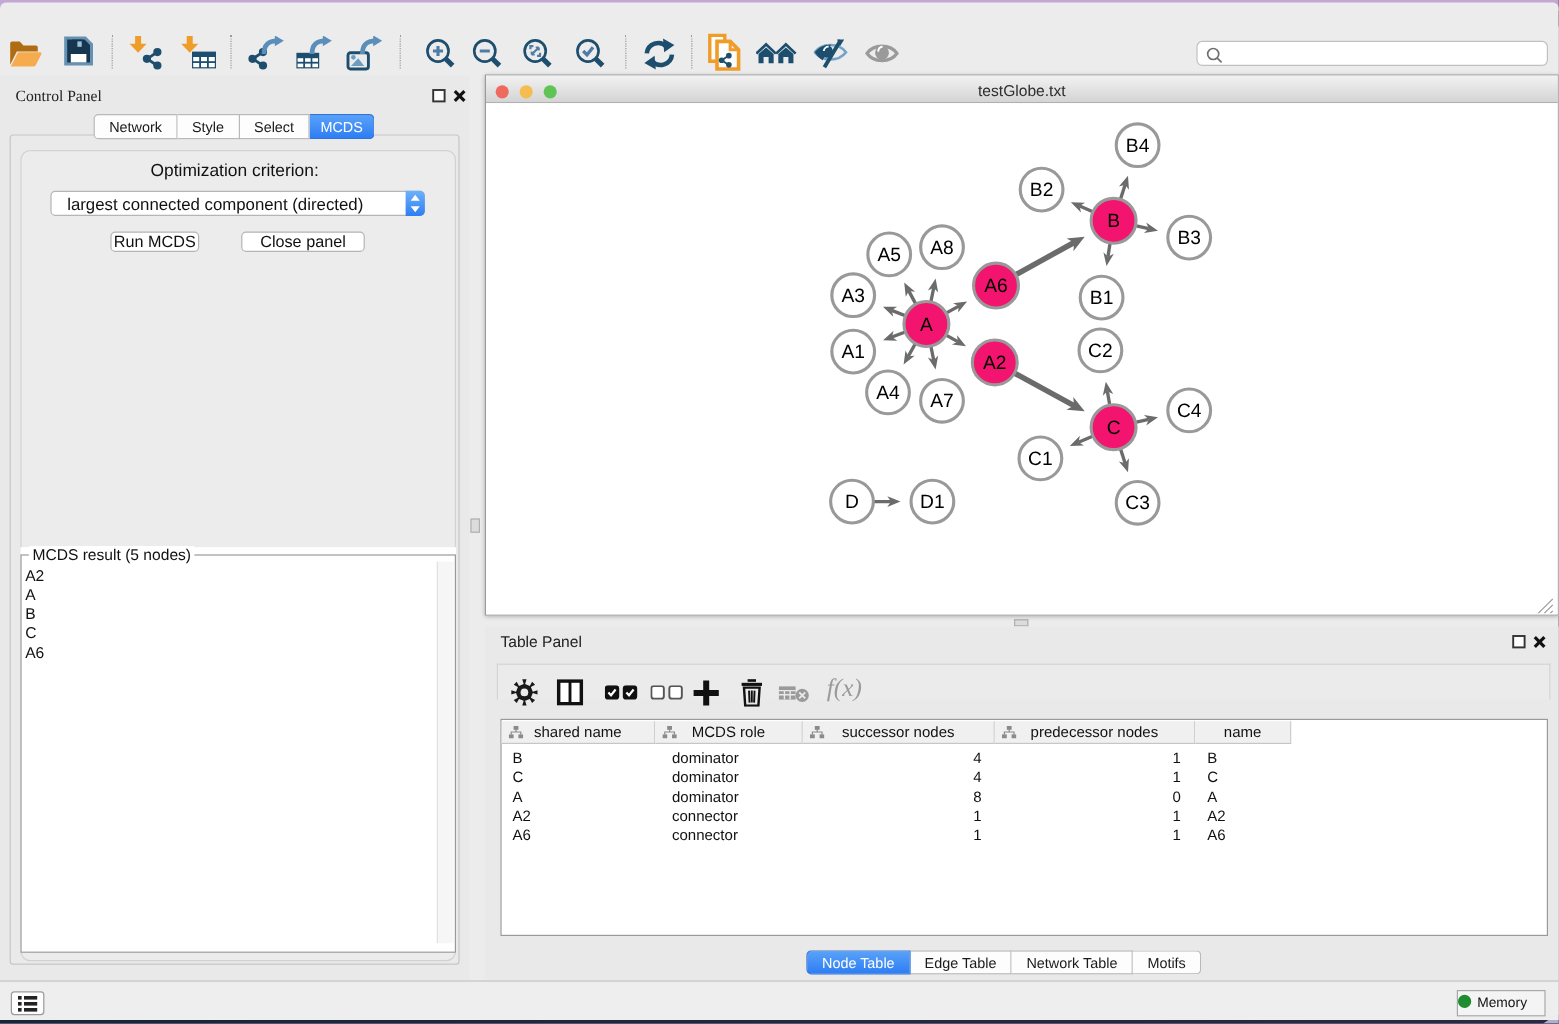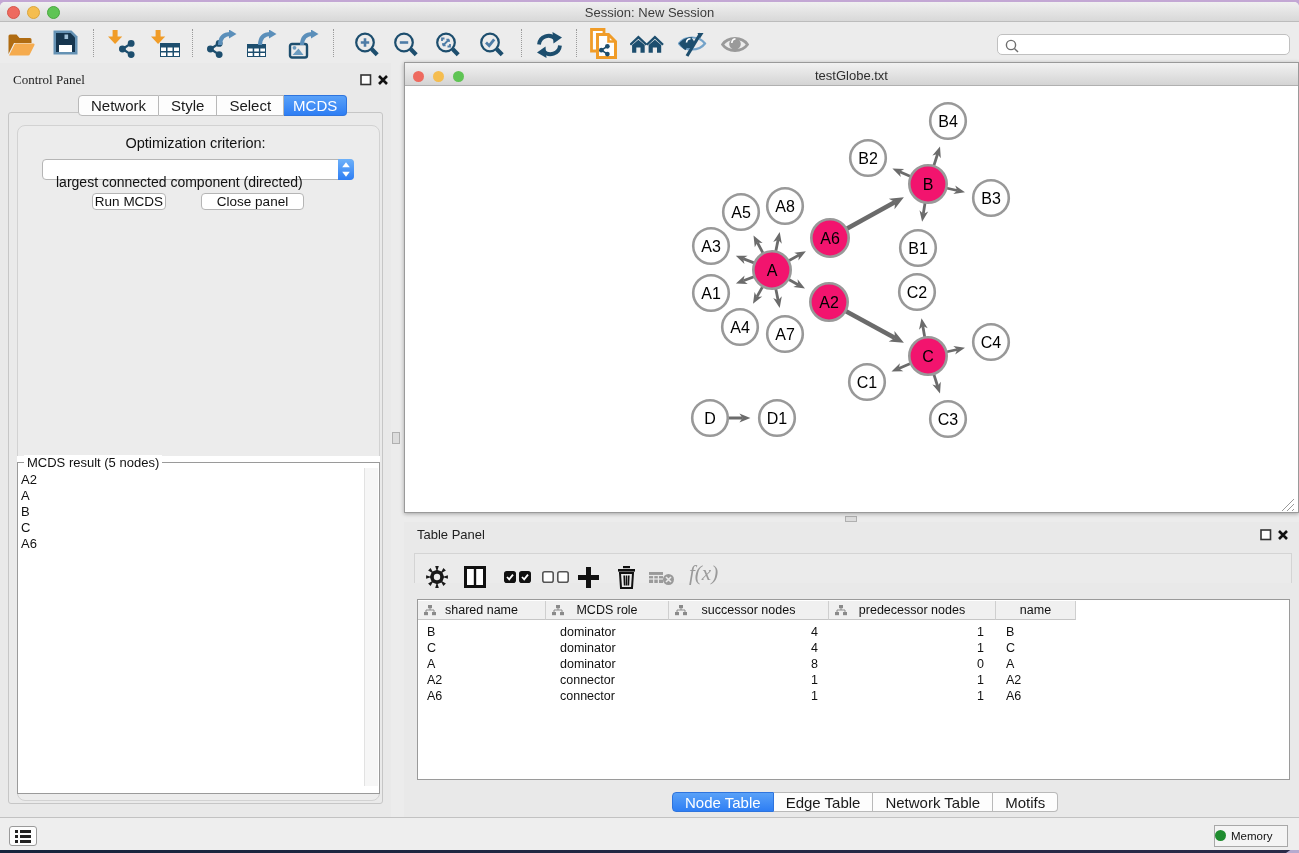--- a/index.html
+++ b/index.html
@@ -13,27 +13,27 @@
 #title { width:100%; text-align:center; top:3px; font-size:13px; color:#3c3c3c; }
 #toolbar { left:0; top:20px; width:1299px; height:41px; background:#ececec; }
 .sep { top:7px; width:1px; height:28px; border-left:1px dotted #9a9a9a; }
 #searchbox { left:997px; top:12px; width:293px; height:21px; background:#fff; border:1px solid #c0c0c0; border-radius:5px; }
 
 #cpanel { left:0; top:61px; width:391px; height:754px; background:#e9e9e9; }
 #cpTitle { left:13px; top:9px; font-size:13px; color:#222;font-family:Liberation Serif, serif; }
 #cpBox { left:8px; top:49px; width:375px; height:692px; border:1px solid #c6c6c6; border-radius:3px; background:#eaeaea; }
 #cpInner { left:17px; top:62px; width:363px; height:676px; border:1px solid #d2d2d2; border-radius:8px; background:#ececec; }
 .tabrow { display:flex; }
-.tab { height:21px; font-size:15px; color:#1a1a1a; background:#fdfdfd; border:1px solid #b9b9b9; border-left:none; padding:0 12px; line-height:20px; text-align:center; }
+.tab { height:21px; font-size:12px; color:#1a1a1a; background:#fdfdfd; border:1px solid #b9b9b9; border-left:none; padding:0 12px; line-height:20px; text-align:center; }
 .tab.first { border-left:1px solid #b9b9b9; border-radius:4px 0 0 4px; }
 .tab.last { border-radius:0 4px 4px 0; }
 .tab.sel { background:linear-gradient(#59a1f8,#2e7ef4); color:#fff; border-color:#2e74dd; }
 #optlabel { left:0; top:72px; width:391px; text-align:center; font-size:14.5px; color:#111; }
 #dropdown { left:42px; top:96px; width:312px; height:21px; background:#fff; border:1px solid #b5b5b5; border-radius:4px; }
-#ddtext { left:13px; top:2px; font-size:14px; color:#111;margin-top:12px; }
+#ddtext { left:13px; top:2px; font-size:14px; color:#111; }
 #ddbtn { right:-1px; top:-1px; width:16px; height:21px; background:linear-gradient(#6eb1f9,#2e7ef4); border-radius:0 4px 4px 0; }
 .btn { height:17px; background:#fff; border:1px solid #b5b5b5; border-radius:4px; font-size:13.5px; color:#111; text-align:center; line-height:15px; }
 #mcdsbox { left:17px; top:393px; width:363px; height:338px; background:#fff; }
 #fieldset { left:0px; top:6px; width:363px; height:332px; border:1px solid #9a9a9a; }
 #legend { left:7px; top:-1px; background:#fff; padding:0 3px; font-size:13px; color:#111; }
 .mitem { left:4px; font-size:13px; color:#111; }
 #mscroll { right:2px; top:12px; width:14px; height:318px; background:#f6f6f6; border-left:1px solid #e2e2e2; }
 
 #netwin { left:404px; top:60px; width:895px; height:451px; background:#fff; border:1px solid #9a9a9a; box-shadow:0 1px 4px rgba(0,0,0,.3); }
 #nettitle { left:0; top:0; width:893px; height:23px; background:linear-gradient(#f2f2f2,#d4d4d4); border-bottom:1px solid #b0b0b0; }
@@ -53,26 +53,20 @@
 #listbtn { left:9px; top:8px; width:28px; height:20px; background:#fdfdfd; border:1px solid #9a9a9a; border-radius:3px; }
 #membtn { left:1214px; top:7px; width:74px; height:22px; background:#f4f4f4; border:1px solid #a8a8a8; font-size:11.5px; color:#111; line-height:20px; text-align:left; }
 #botstrip { left:0; top:848px; width:1299px; height:5px; background:linear-gradient(90deg,#16243c,#232844 55%,#2a2a48); }
 </style>
 </head>
 <body>
 <div class="abs" id="botstrip"></div>
 <div class="abs" style="left:1286px;top:844px;width:0;height:0;border-left:13px solid transparent;border-bottom:9px solid #b5aacf;"></div>
 <div class="abs" id="topstrip"></div>
 <div class="abs" id="appwin">
-  <div class="abs" id="titlebar">
-    <div class="abs tl" style="left:7px; background:#ee6a5f; border:0.5px solid #d6564b;"></div>
-    <div class="abs tl" style="left:27px; background:#f5bd4f; border:0.5px solid #dca53b;"></div>
-    <div class="abs tl" style="left:47px; background:#5fc454; border:0.5px solid #4aa73f;"></div>
-    <div class="abs" id="title">Session: New Session</div>
-  </div>
   <div class="abs" id="toolbar">
     <svg class="abs" style="left:6px;top:8px" width="32" height="30">
         <path d="M2.5 24 L2.5 6 Q2.5 4.5 4 4.5 L10.5 4.5 L13.5 8 L24 8 Q25.5 8 25.5 9.5 L25.5 13 L8 13 Z" fill="#b06c12"></path>
         <path d="M3 25.5 L8.5 14.5 Q9 13.5 10 13.5 L27.5 13.5 Q29 13.5 28.5 15 L24 24 Q23.5 25.5 22 25.5 Z" fill="#f5ab4e"></path>
       </svg>
 <svg class="abs" style="left:52px;top:7px" width="27" height="27">
         <path d="M1.5 1.5 H19.5 L25.5 7.5 V25.5 H1.5 Z" fill="#6592b4"></path>
         <path d="M4 4 H18.5 L23 8.5 V23 H4 Z" fill="#16364f"></path>
         <rect x="8" y="4" width="9" height="7.5" fill="#16364f"></rect>
         <rect x="12.5" y="5.5" width="3.6" height="4.5" fill="#9fc0d8"></rect>

